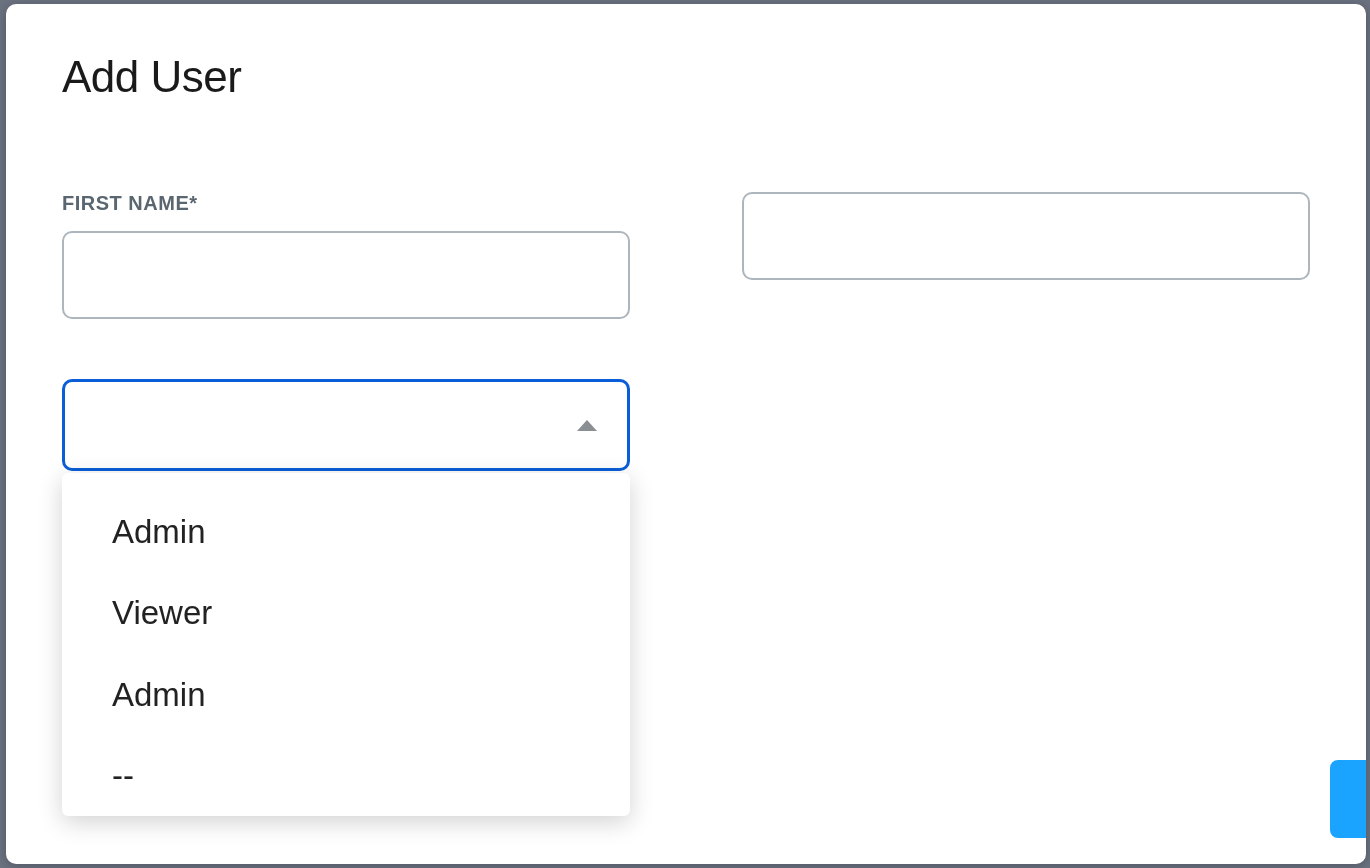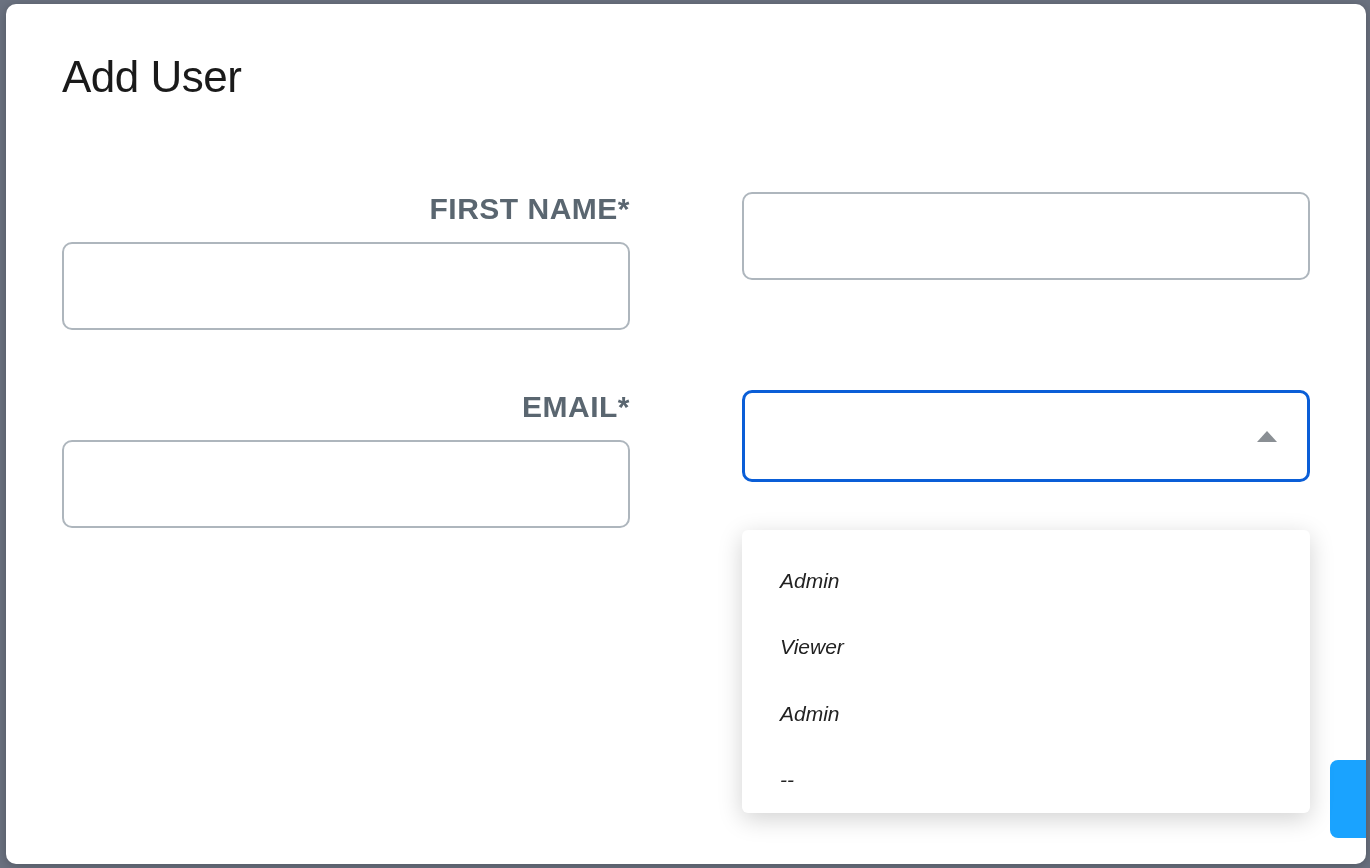--- a/index.html
+++ b/index.html
@@ -38,27 +38,26 @@
       grid-template-columns: 1fr 1fr;
       column-gap: 112px;
       row-gap: 60px;
     }
     .field-block {
       display: flex;
       flex-direction: column;
       position: relative;
     }
     .label {
-      font-size: 30px;
+      font-size: 20px;
       font-weight: 600;
       color: #5a6670;
       letter-spacing: 0.5px;
       margin-bottom: 16px;
       text-transform: uppercase;
-      text-align: right;
     }
     .text-input {
       width: 100%;
       height: 88px;
       border: 2px solid #aeb6bd;
       border-radius: 10px;
       font-size: 28px;
       padding: 0 20px;
       background: #fff;
       outline: none;
@@ -94,26 +93,25 @@
       left: 0;
       right: 0;
       margin-top: 2px;
       background: #fff;
       border-radius: 6px;
       box-shadow: 0 6px 24px rgba(0,0,0,0.18);
       padding: 18px 0 0 0;
       z-index: 10;
     }
     .dropdown-item {
-      font-size: 21px;
+      font-size: 33px;
       color: #222;
-      padding: 20px 38px;
+      padding: 20px 50px;
       cursor: pointer;
       line-height: 1.25;
-      font-style: italic;
     }
     .primary-btn-sliver {
       position: absolute;
       right: 4px;
       bottom: 30px;
       width: 36px;
       height: 78px;
       background: #1aa3ff;
       border-top-left-radius: 8px;
       border-bottom-left-radius: 8px;
@@ -131,24 +129,20 @@
 
     <div class="field-block">
       <label class="label">FIRST NAME*</label>
       <input type="text" class="text-input" value="" style="">
     </div>
 
     <div class="field-block">
       <input type="text" class="text-input" value="" style="">
     </div>
 
-    <div class="field-block">
-      <label class="label">EMAIL*</label>
-      <input type="text" class="text-input" value="" style="">
-    </div>
 
     <div class="field-block">
       <div class="select-box">
         <span class="select-value"></span>
         <span class="caret"></span>
       </div>
       <div class="dropdown">
         <div class="dropdown-item">Admin</div>
         <div class="dropdown-item">Viewer</div>
         <div class="dropdown-item">Admin</div>

